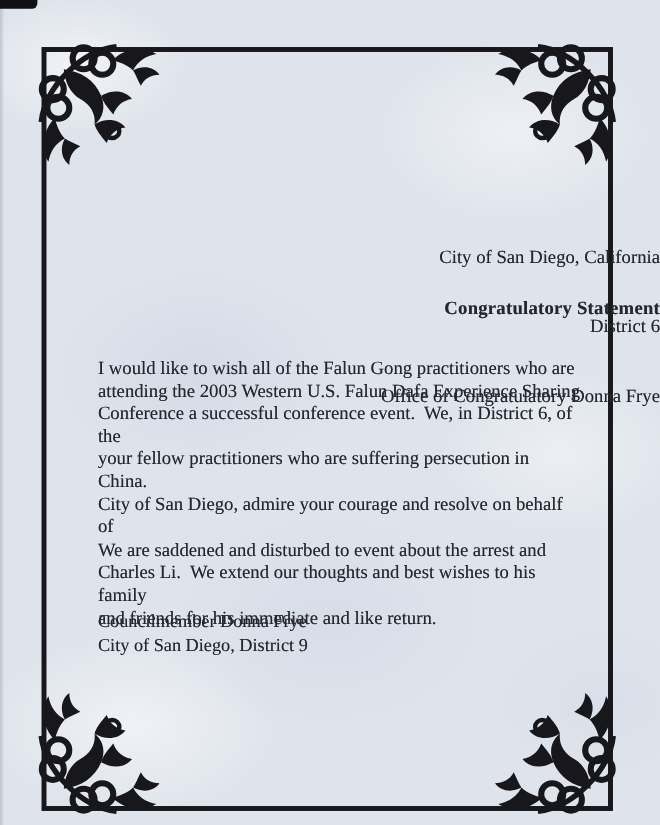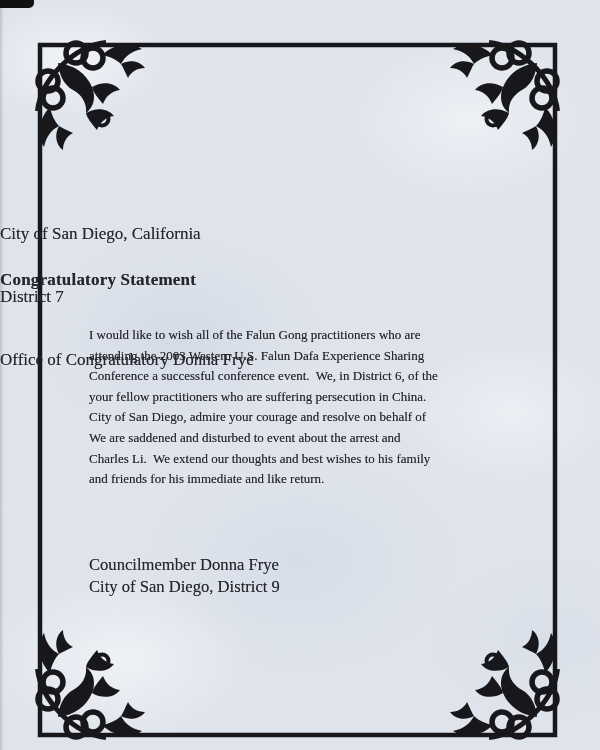--- a/index.html
+++ b/index.html
@@ -23,30 +23,30 @@
     position:absolute;left:0;top:0;width:4px;height:750px;
     background:linear-gradient(to right, rgba(90,95,110,.25), rgba(90,95,110,0));
   }
   .scan-mark{
     position:absolute;left:0;top:0;width:34px;height:8px;
     background:#111114;border-bottom-right-radius:5px;
   }
   .frame-svg{position:absolute;left:0;top:0;}
   .textlayer{position:absolute;inset:0;color:#26272e;}
   .hdr{
-    position:absolute;left:0;right:0;text-align:left;
+    position:absolute;left:0;right:0;text-align:right;
     font-size:17px;line-height:21px;
     text-shadow:0 0 .5px rgba(38,39,46,.55);
     white-space:pre-wrap;
   }
   .hdr-block{top:181px;}
   .title-block{top:269px;font-weight:bold;letter-spacing:.2px;}
   .bodyblock{
     position:absolute;left:89px;top:325px;width:440px;
-    font-size:13px;line-height:20.6px;
+    font-size:17px;line-height:20.6px;
     text-shadow:0 0 .5px rgba(38,39,46,.55);
   }
   .bodyline{white-space:pre-wrap;}
   .sigblock{
     position:absolute;left:89px;top:506px;
     font-size:16.6px;line-height:21.5px;
     text-shadow:0 0 .5px rgba(38,39,46,.55);
     margin-top:48px;
   }
 </style>
@@ -88,21 +88,21 @@
   <use href="#orn" transform="translate(40,735) scale(1,-1)"></use>
   <use href="#orn" transform="translate(555,735) scale(-1,-1)"></use>
 </svg>
 
 <div class="scan-mark"></div>
 
 <div class="textlayer">
 
   <div class="hdr hdr-block">
     <div>City of San Diego, California</div>
-    <div>District 7</div>
+    <div>District 6</div>
     <div>Office of Congratulatory Donna Frye</div>
   </div>
 
   <div class="hdr title-block">Congratulatory Statement</div>
 
   <div class="bodyblock">
     <div class="bodyline">I would like to wish all of the Falun Gong practitioners who are</div>
     <div class="bodyline">attending the 2003 Western U.S. Falun Dafa Experience Sharing</div>
     <div class="bodyline">Conference a successful conference event.  We, in District 6, of the</div>
     <div class="bodyline">your fellow practitioners who are suffering persecution in China.</div>

